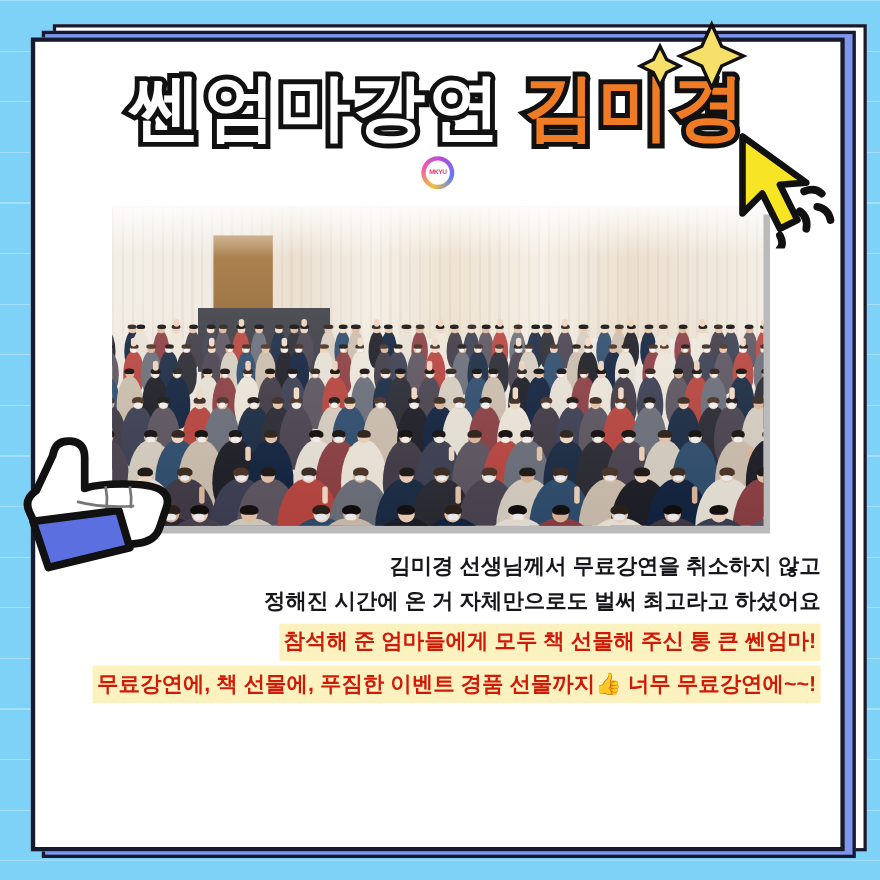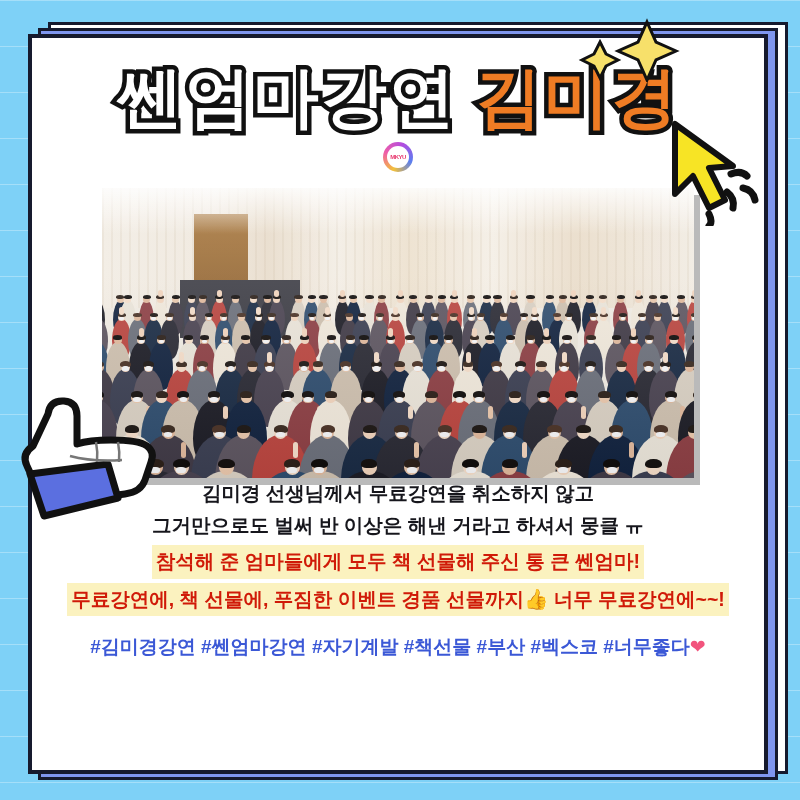--- a/index.html
+++ b/index.html
@@ -112,21 +112,22 @@
   .vsign{ position:absolute; width:5px;height:12px;border-radius:3px;background:#e9c4ab; }
 
   #photo-grad{
     position:absolute;inset:0;
     background:linear-gradient(to bottom, rgba(255,255,255,.10) 0 30%, rgba(0,0,0,.05) 100%);
     pointer-events:none;
   }
 
   
   #body-text{
-    text-align:center;
+    margin-top:22px;
+    text-align:right;
     padding:0 18px;
   }
   .line{
     font-size:19.5px;
     font-weight:bold;
     color:#16161c;
     line-height:1.62;
     white-space:nowrap;
   }
   .line.hl{
@@ -864,30 +865,29 @@
           <div class="head" style="left:543.8317795794063px;top:272px;width:15.18px;height:15.18px;background:#f3dcc8;"></div>
           <div class="head" style="left:543.2317795794063px;top:270.8px;width:16.38px;height:9.4116px;background:#14100f;border-radius:50% 50% 34% 34%;"></div>
           <div class="p" style="left:561.4074334494527px;top:282.9296px;width:80.15483076923077px;height:96px;background:#5d5560;"></div>
         </div>
       <div id="photo-grad"></div>
     </div>
   </div>
 
   <div id="body-text">
     <div class="line">김미경 선생님께서 무료강연을 취소하지 않고</div>
-    <div class="line">그거만으로도 벌써 반 이상은 해낸 거라고 하셔서 뭉클 ㅠ</div>
+    <div class="line">정해진 시간에 온 거 자체만으로도 벌써 최고라고 하셨어요</div>
 
     <div class="hl-wrap">
       <span class="line hl">참석해 준 엄마들에게 모두 책 선물해 주신 통 큰 쎈엄마!</span>
     </div>
     <div class="hl-wrap">
       <span class="line hl"><span>무료강연에, 책 선물에, 푸짐한 이벤트 경품 선물까지</span><span class="emoji" id="thumb-emoji">👍</span> <span>너무 무료강연에~~!</span></span>
     </div>
 
-    <div id="hashtags"><span>#김미경강연 #쎈엄마강연 #자기계발 #책선물 #부산 #벡스코 #너무좋다</span><span class="emoji" id="heart-emoji">❤</span></div>
   </div>
 
   <div id="sparkles">
     <svg width="140" height="70" viewBox="0 0 140 70">
       <path d="M48 30 L54 42 L66 48 L54 54 L48 66 L42 54 L30 48 L42 42 Z" fill="#f7e06a" stroke="#111" stroke-width="3"></path>
       <path d="M95 10 L104 30 L124 39 L104 48 L95 68 L86 48 L66 39 L86 30 Z" fill="#f7e06a" stroke="#111" stroke-width="3"></path>
     </svg>
   </div>
 
   <div id="cursor-deco">

